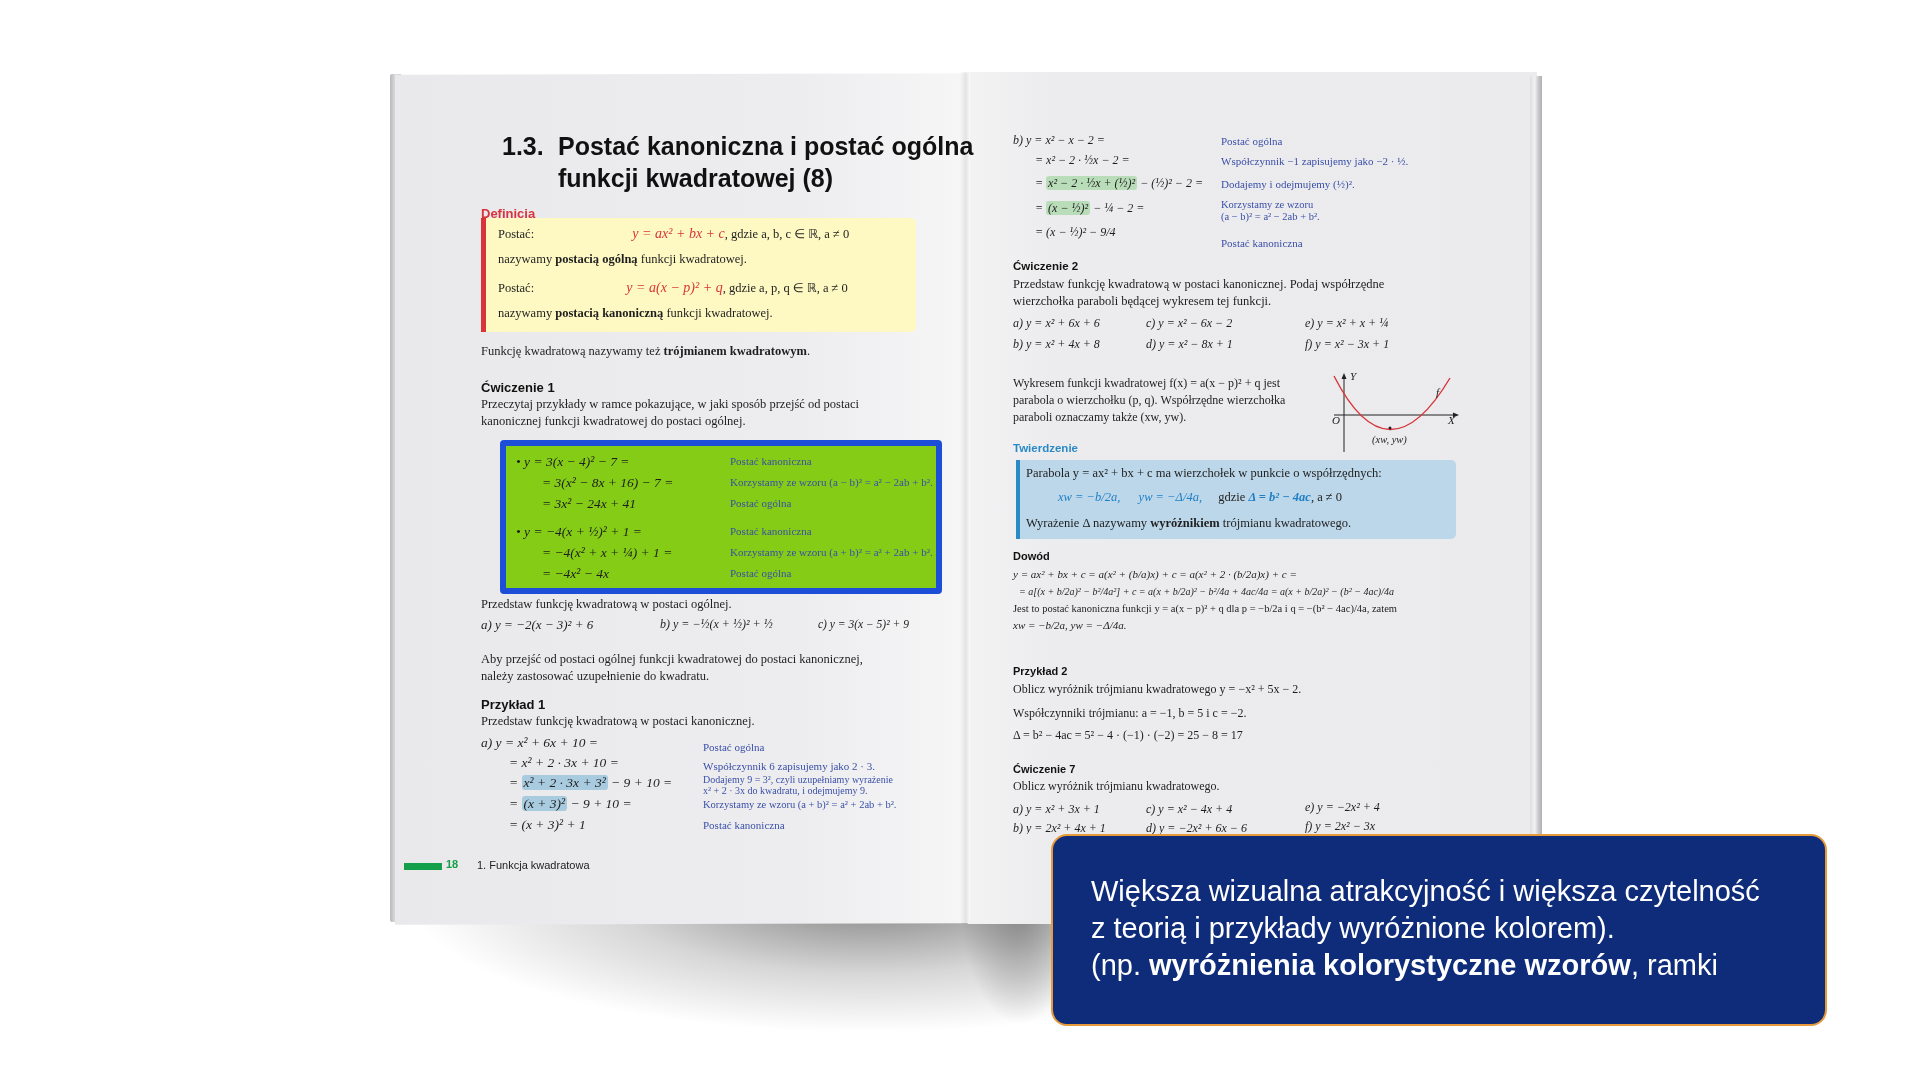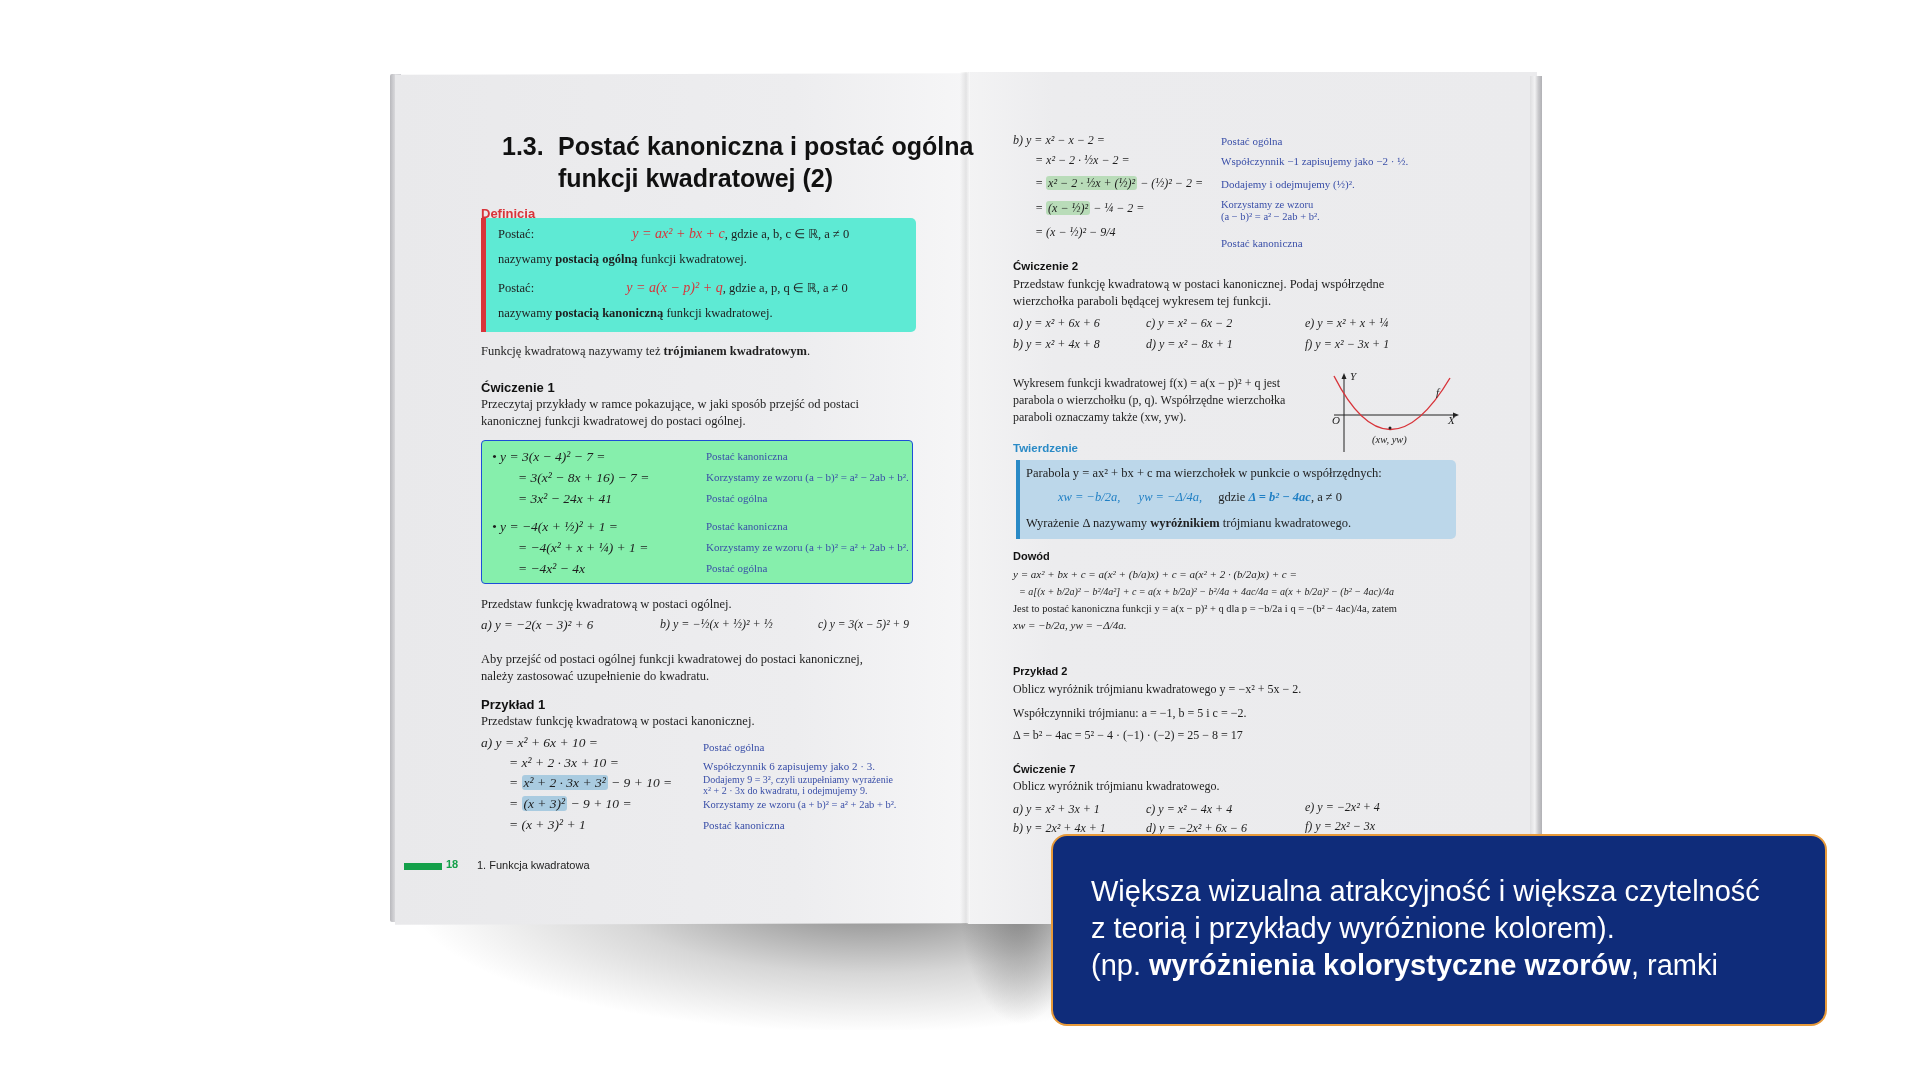--- a/index.html
+++ b/index.html
@@ -16,26 +16,26 @@
   .page-left-edge { position:absolute; left:390px; top:74px; width:11px; height:848px; background:linear-gradient(90deg,#b9b9bd,#dcdcdf 50%,#c8c8cc); border-radius:2px 0 0 2px; }
   .page-right { position:absolute; left:968px; top:72px; width:569px; height:852px; background:linear-gradient(90deg,#f3f3f4 0%,#ececee 15%,#ebebed 100%); }
   .page-right-edge { position:absolute; left:1530px; top:76px; width:12px; height:846px; background:linear-gradient(90deg,#dedee0,#f2f2f3 40%,#c9c9cc 70%,#b0b0b4); }
   .spine { position:absolute; left:960px; top:72px; width:10px; height:852px; background:linear-gradient(90deg,rgba(0,0,0,0) 0%,rgba(0,0,0,0.08) 60%,rgba(255,255,255,0.6) 100%); }
 
   
   .title { left:502px; top:130px; font-family:"Liberation Sans", sans-serif; font-weight:bold; font-size:25px; line-height:32px; color:#111; }
   .title .num { display:inline-block; width:56px; }
   .title .l2 { padding-left:56px; }
   .def-label { left:481px; top:206px; font-family:"Liberation Sans", sans-serif; font-weight:bold; color:#d8343a; font-size:13px; }
-  .def-box { left:481px; top:218px; width:430px; height:114px; background:#5eead4; border-left:5px solid #d8343a; border-radius:0 5px 5px 0; font-size:12.5px; }
+  .def-box { left:481px; top:218px; width:430px; height:114px; background:#fef9c3; border-left:5px solid #d8343a; border-radius:0 5px 5px 0; font-size:12.5px; }
   .def-box .row { position:absolute; left:12px; }
   .def-box .f { color:#d8343a; font-style:italic; font-size:14px; }
   .note { font-size:12.5px; }
   .h4 { font-family:"Liberation Sans", sans-serif; font-weight:bold; font-size:13px; color:#111; }
-  .frame { left:481px; top:440px; width:430px; height:142px; background:#86efac; border:1px solid #1d4ed8; border-radius:4px; }
+  .frame { left:500px; top:440px; width:430px; height:142px; background:#84cc16; border:6px solid #1d4ed8; border-radius:4px; }
   .mline { position:absolute; font-size:13.5px; font-style:italic; white-space:nowrap; }
   .blue { color:#3a4fa8; font-size:11px; position:absolute; white-space:nowrap; }
   .hl-blue { background:#a9cbe0; border-radius:3px; padding:0 2px; }
   .hl-green { background:#b9dcb9; border-radius:3px; padding:0 2px; }
 
   
   .twierdz-label { font-family:"Liberation Sans", sans-serif; color:#2a8ac6; font-size:11.5px; font-weight:bold;text-align:center; }
   .thm-box { left:1016px; top:460px; width:436px; height:79px; background:#bcd7ea; border-left:4px solid #2a8ac6; border-radius:0 5px 5px 0; font-size:12.5px; }
   .thm-blue { color:#1f7fc4; font-style:italic; font-weight:bold; }
 
@@ -54,21 +54,21 @@
 <div class="shadow"></div>
 <div class="shadow2"></div>
 <div class="page-left-edge"></div>
 <div class="page-left"></div>
 <div class="page-right"></div>
 <div class="page-right-edge"></div>
 <div class="spine"></div>
 
 <div class="abs title">
   <div><span class="num">1.3.</span><span>Postać kanoniczna i postać ogólna</span></div>
-  <div class="l2">funkcji kwadratowej (2)</div>
+  <div class="l2">funkcji kwadratowej (8)</div>
 </div>
 
 <div class="abs def-label">Definicja</div>
 <div class="abs def-box">
   <div class="row serif" style="top:8px;">
     <span>Postać:</span>
     <span style="display:inline-block;width:92px;"></span>
     <span class="f">y = ax² + bx + c</span><span>, gdzie a, b, c ∈ ℝ, a ≠ 0</span>
   </div>
   <div class="row serif" style="top:34px;">

